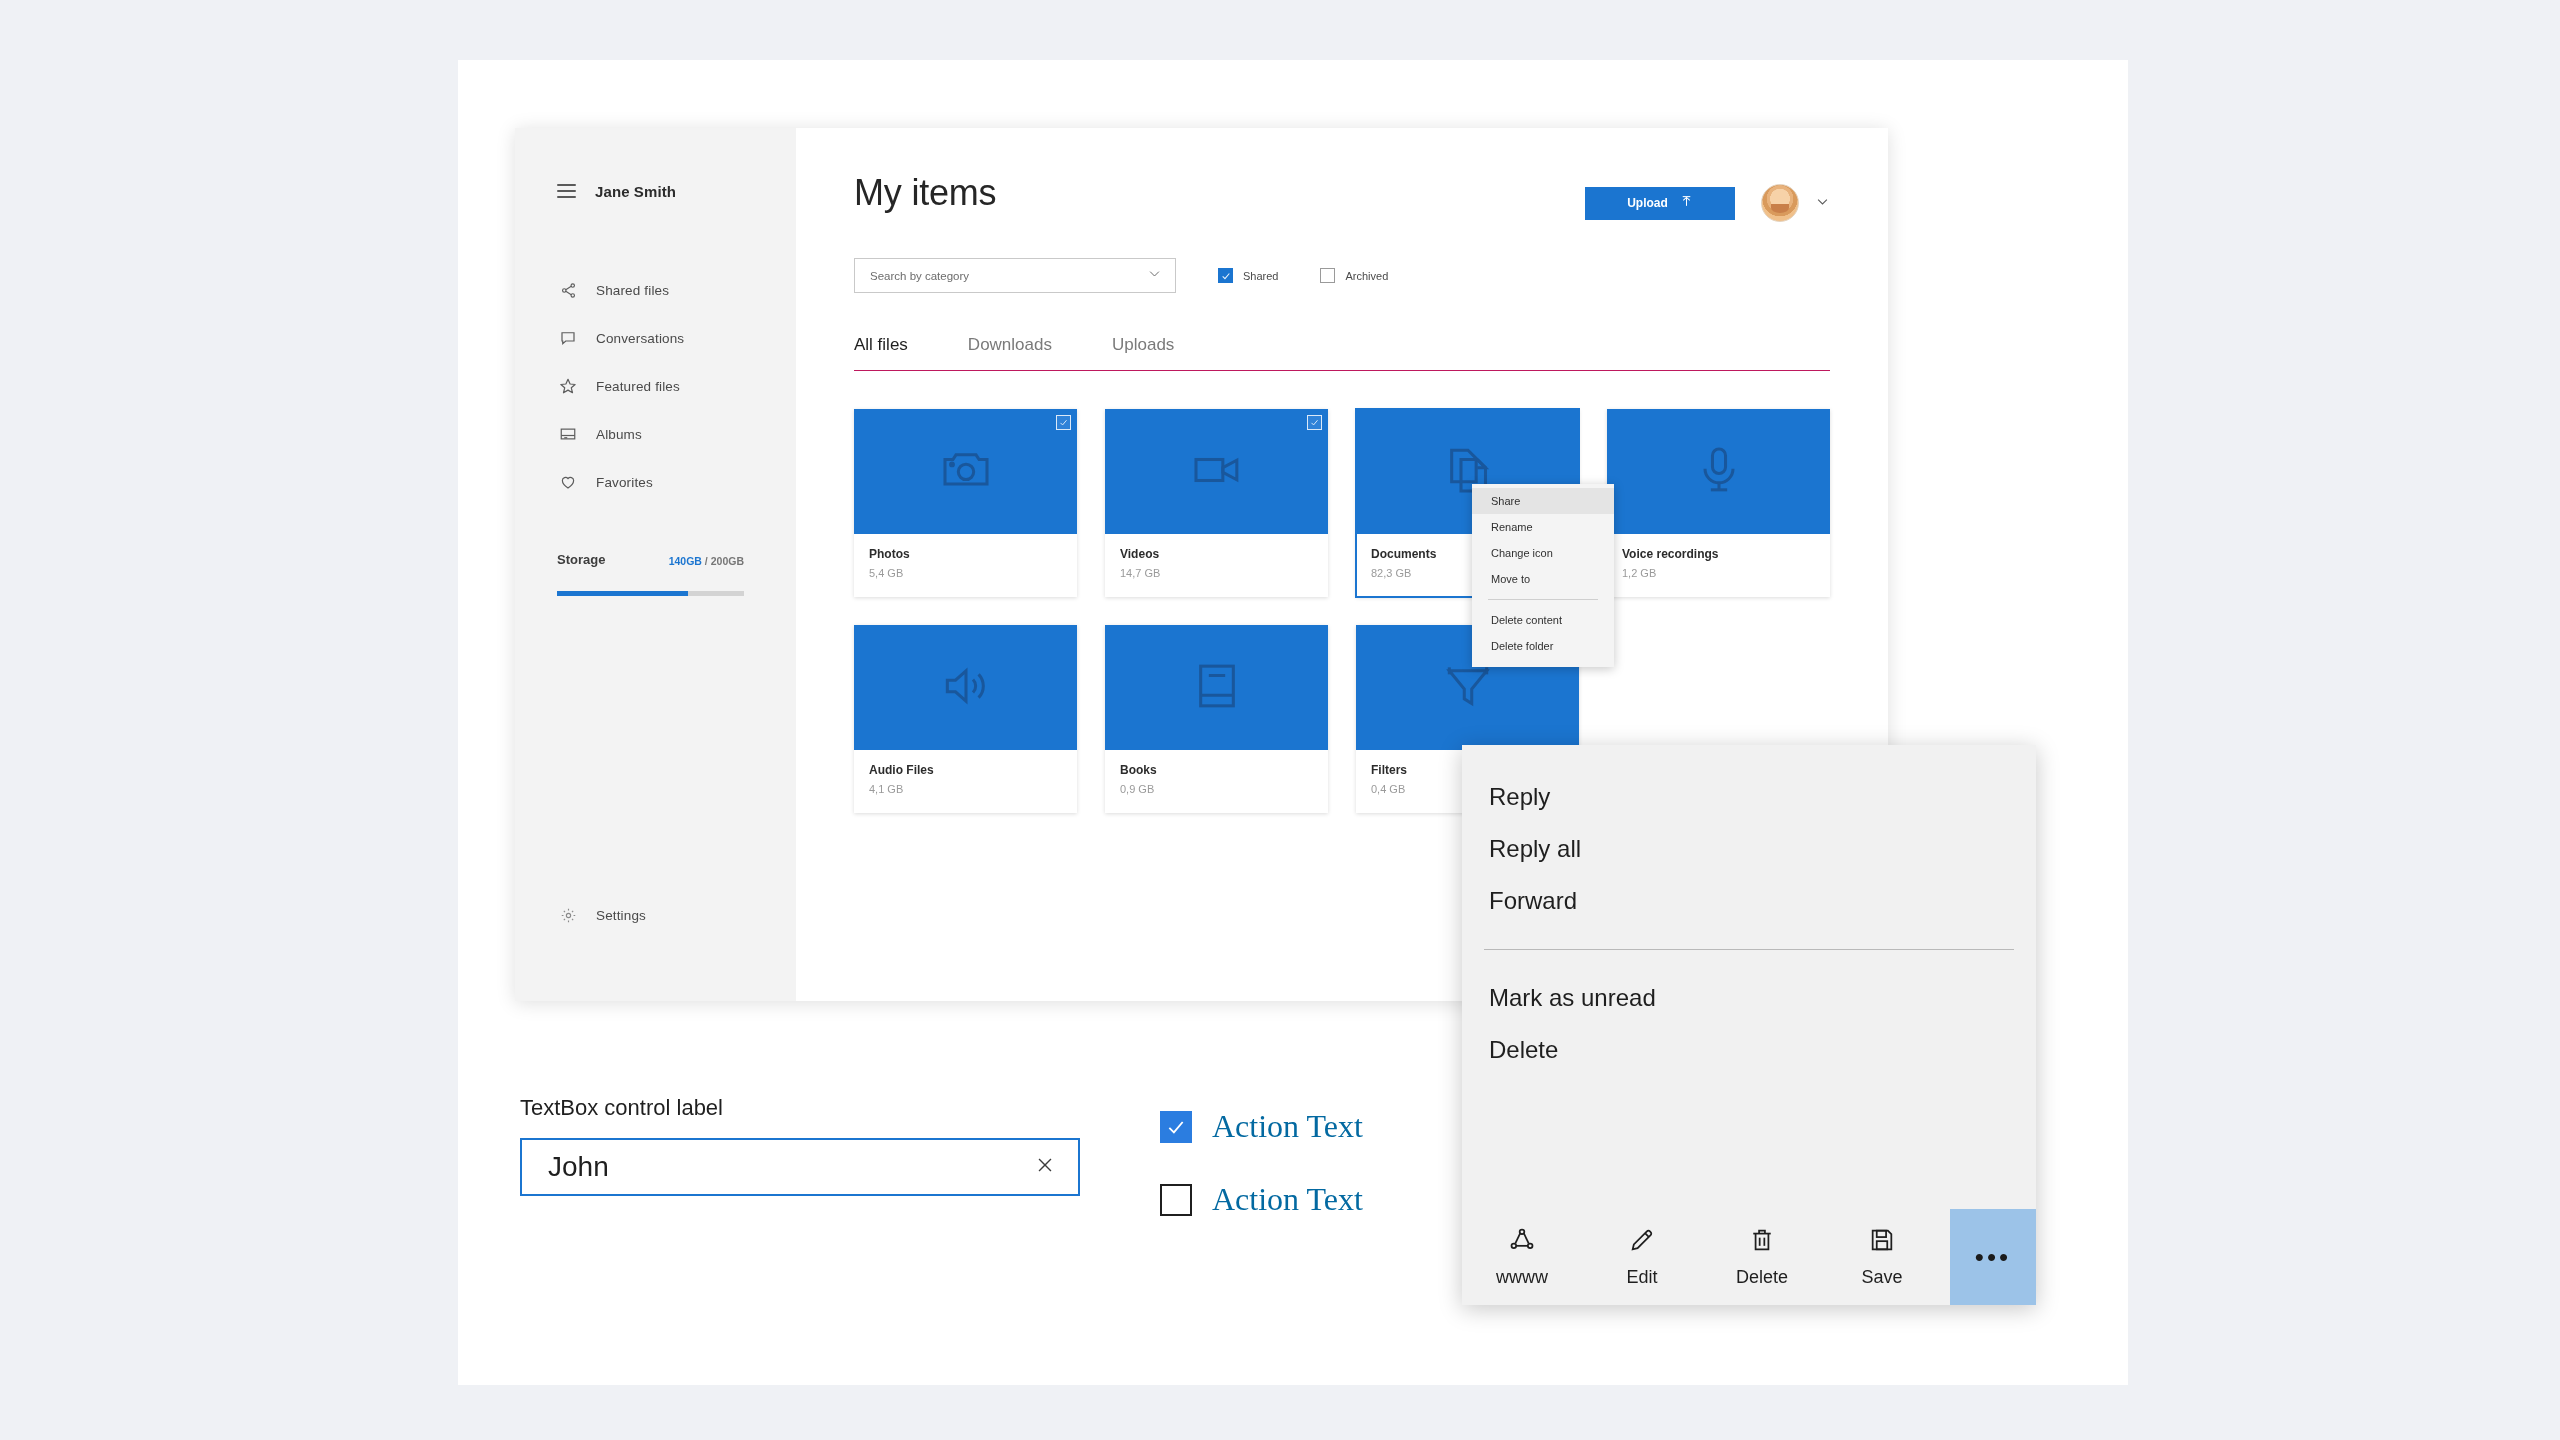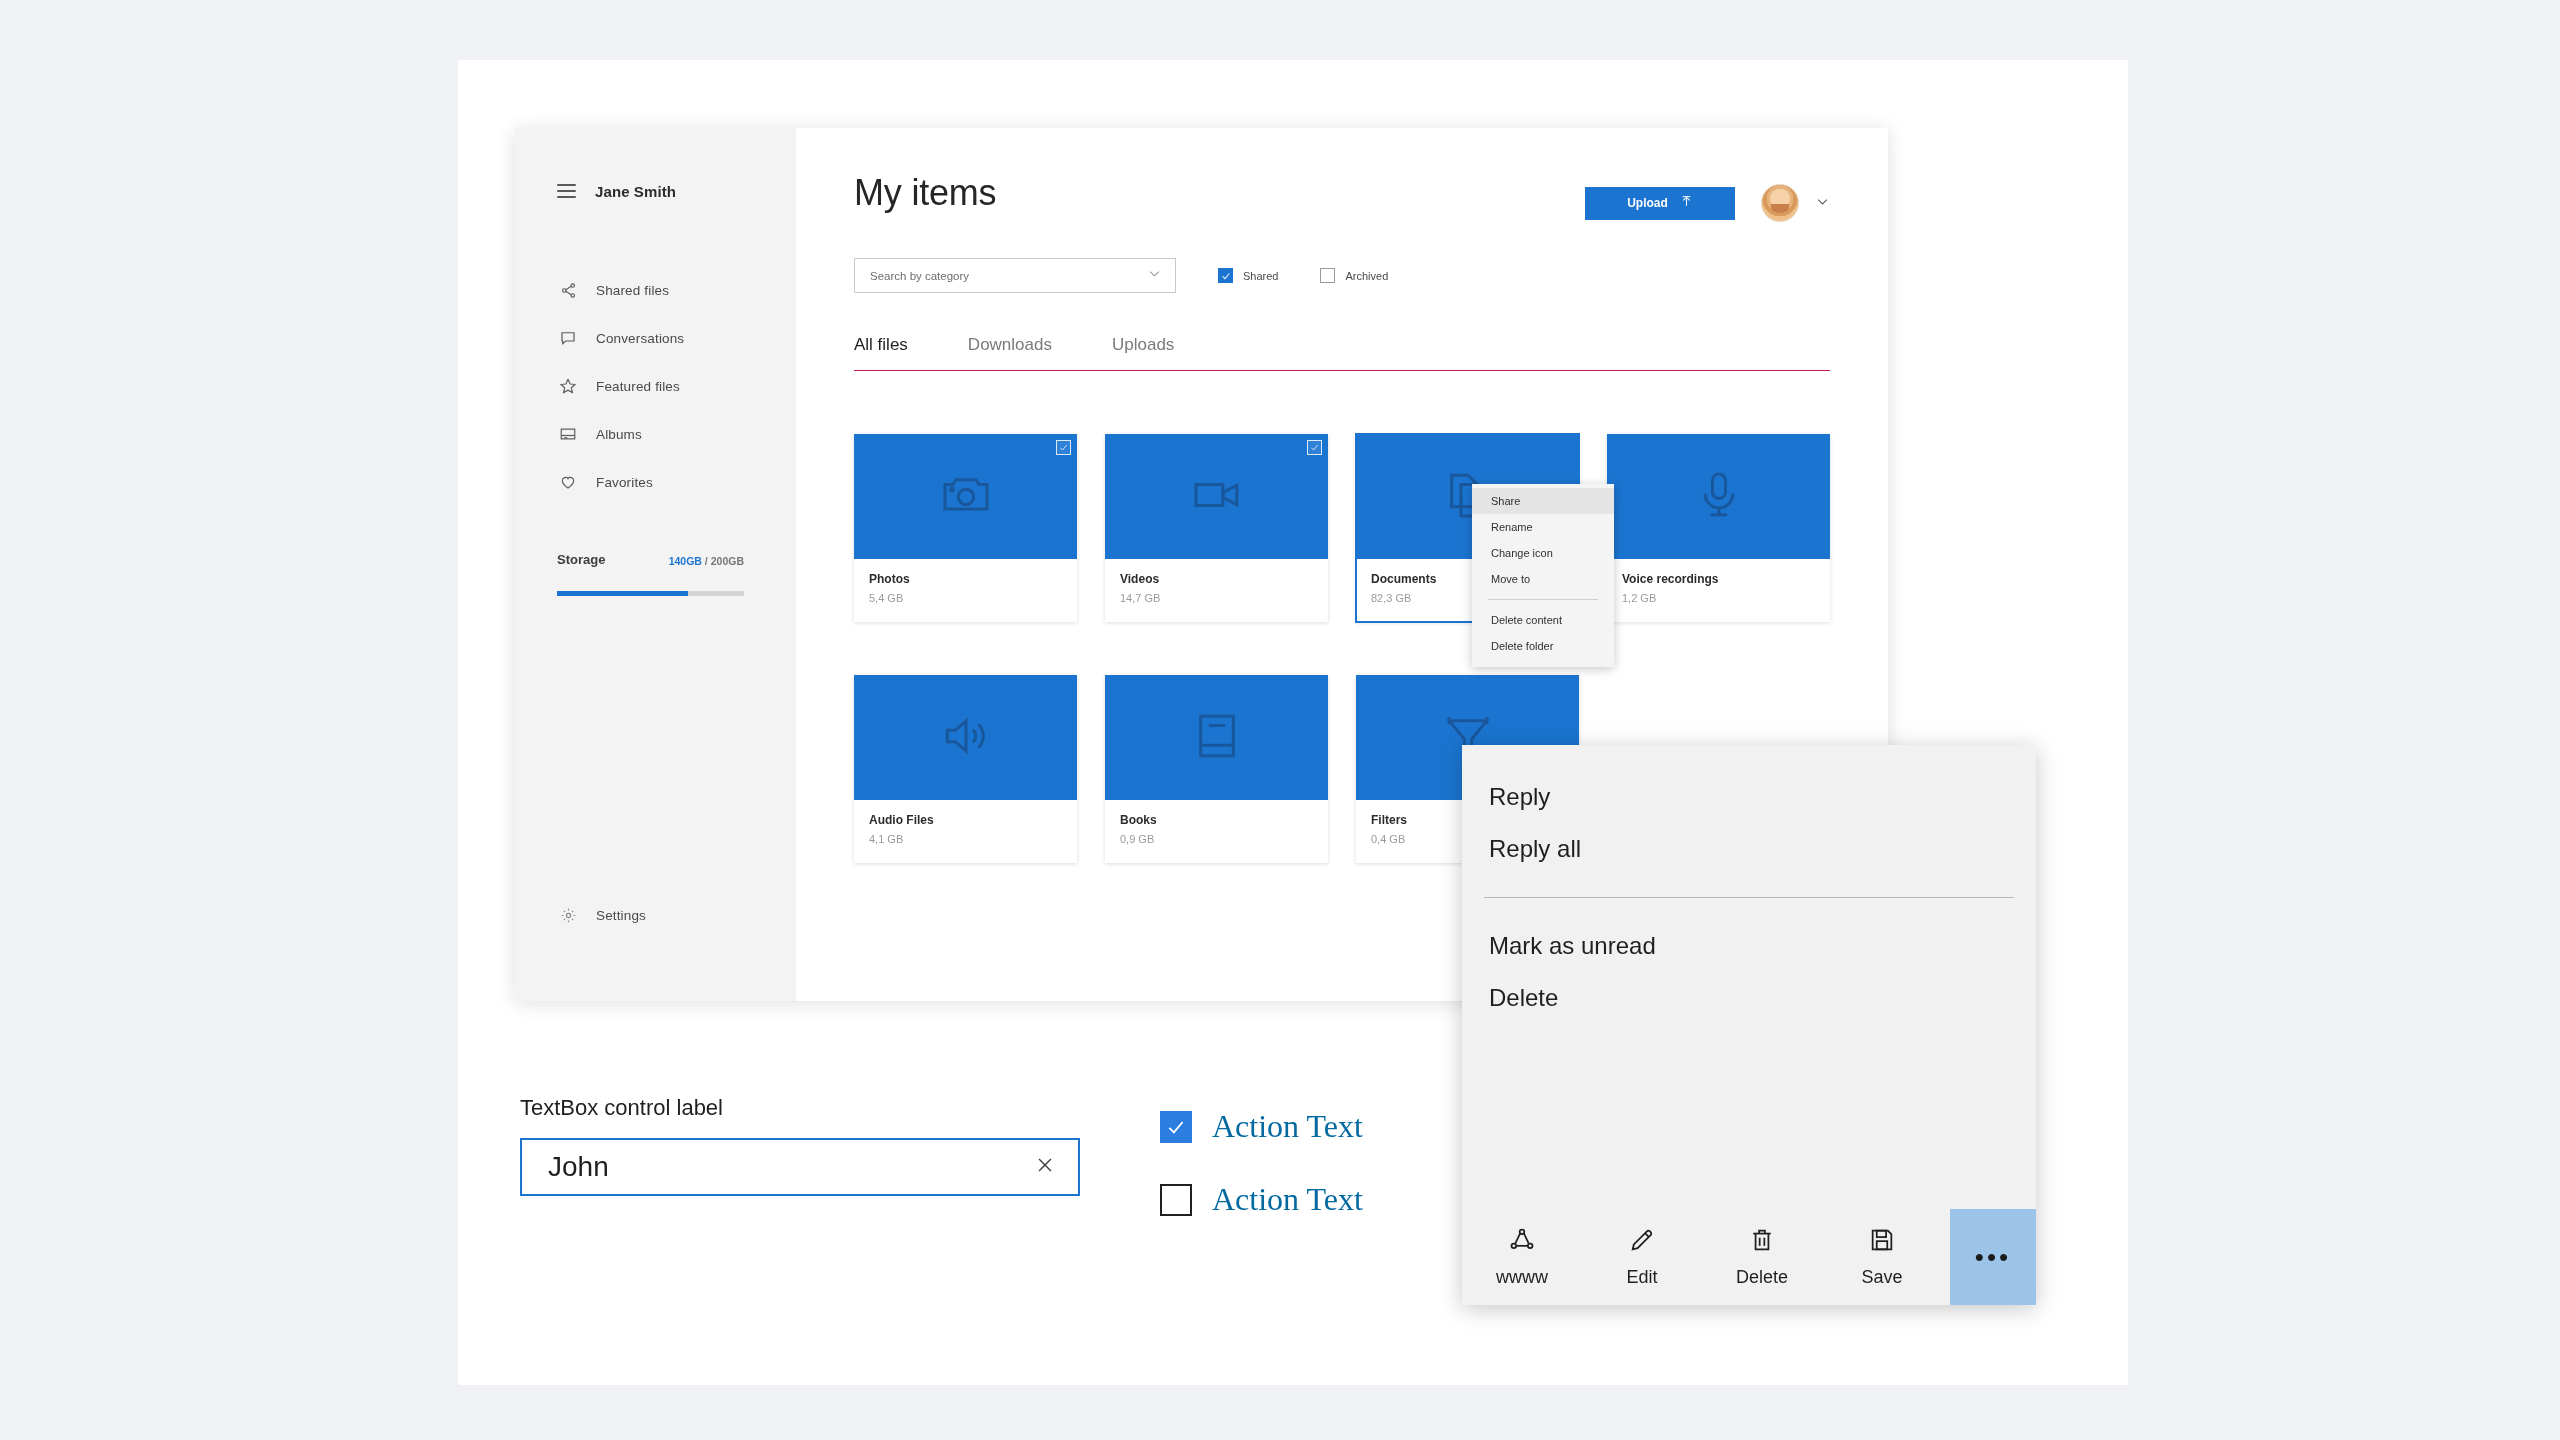--- a/index.html
+++ b/index.html
@@ -161,21 +161,21 @@
     cursor: pointer; position: relative;
   }
   .tab.active { color: #1f1f1f; }
 
   .grid {
     display: grid;
     grid-template-columns: repeat(4, 223px);
     gap: 28px 28px;
     margin-top: 38px;
   }
-  .card { background:#fff; box-shadow: 0 1px 4px rgba(0,0,0,0.14); cursor:pointer;margin-top:25px; }
+  .card { background:#fff; box-shadow: 0 1px 4px rgba(0,0,0,0.14); cursor:pointer; }
   .card.selected { outline: 2px solid #1b75d0; outline-offset: -1px; }
   .card-thumb {
     height: 125px; background: #1b75d0;
     display:flex; align-items:center; justify-content:center;
     position: relative;
   }
   .card-check {
     position:absolute; right:6px; top:6px;
     width:15px; height:15px;
     border:1.5px solid #dbe9f8; background:#2f82d8;
@@ -542,20 +542,21 @@
   <div class="ctx-item">Move to</div>
   <div class="ctx-sep"></div>
   <div class="ctx-item">Delete content</div>
   <div class="ctx-item">Delete folder</div>
 </div>
 
 <div class="flyout">
   <div class="fly-items">
     <div class="fly-item">Reply</div>
     <div class="fly-item">Reply all</div>
+    <div class="fly-item">Forward</div>
     <div class="fly-sep"></div>
     <div class="fly-item">Mark as unread</div>
     <div class="fly-item">Delete</div>
   </div>
 
   <div class="fly-bar">
     <div class="fly-btn">
       <span>
         <svg width="28" height="28" viewBox="0 0 24 24" fill="none" stroke="#1f1f1f" stroke-width="1.5">
           <circle cx="12" cy="5" r="2"></circle>

